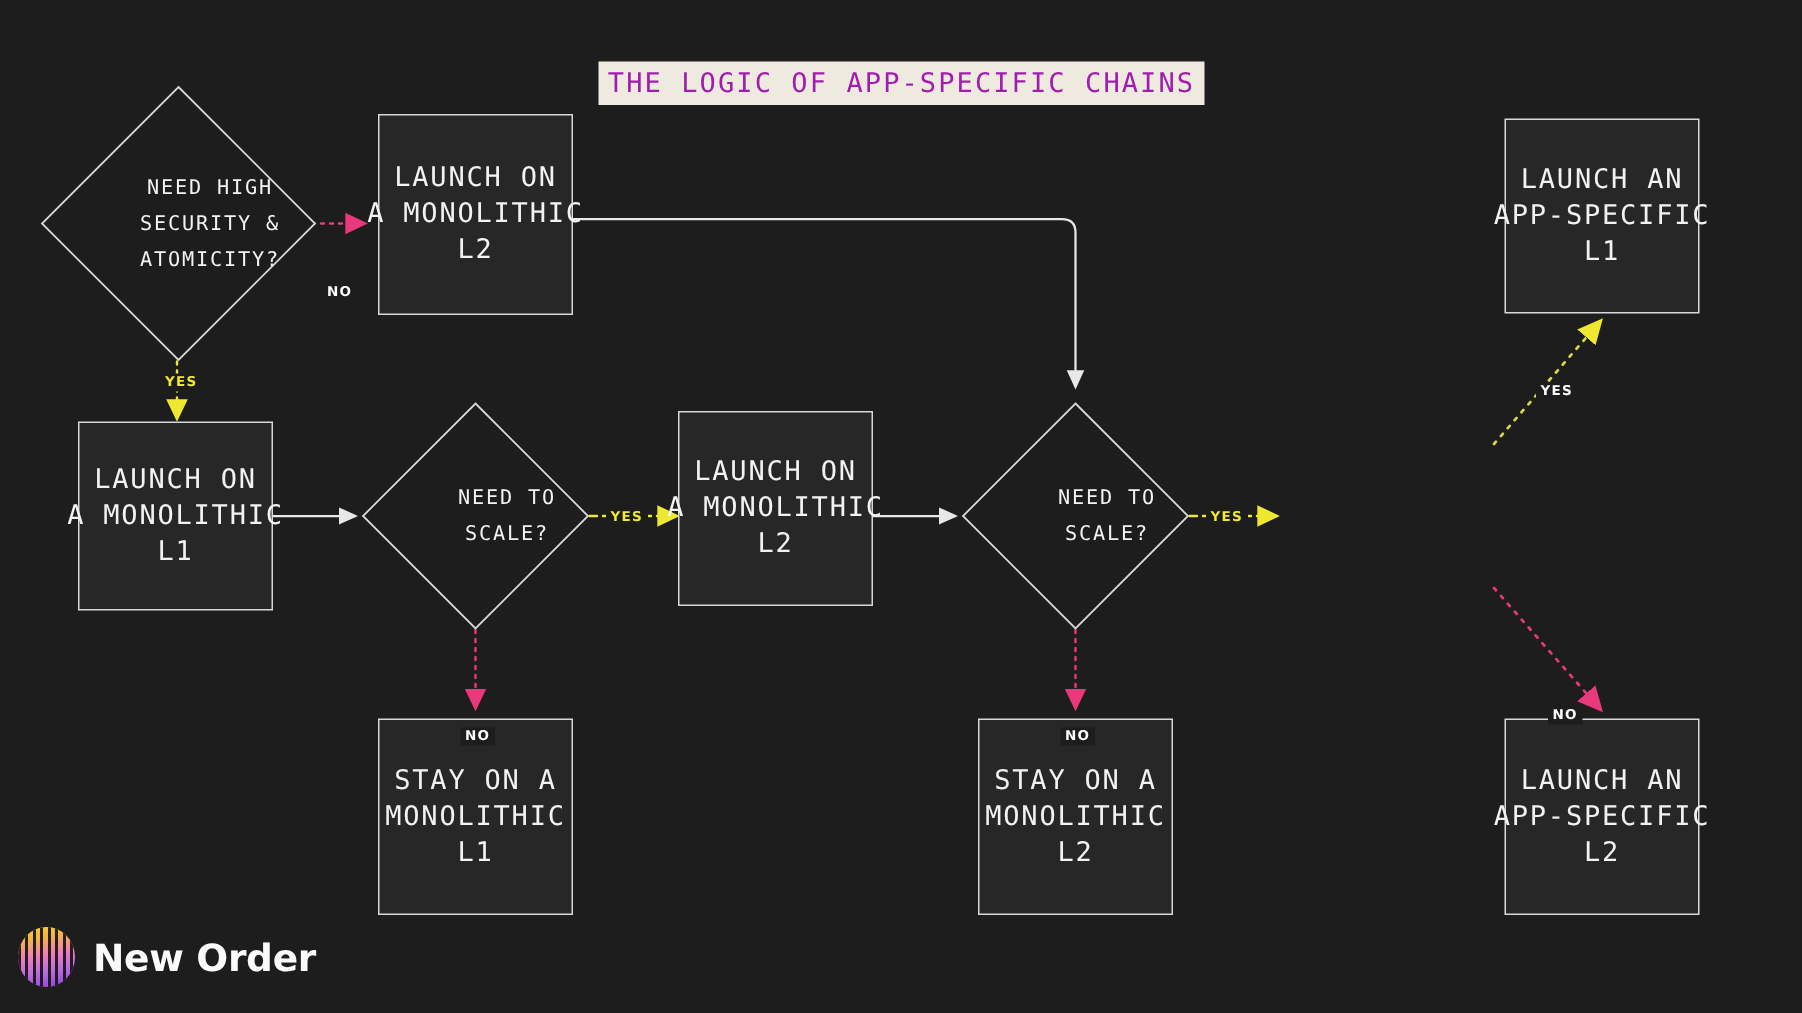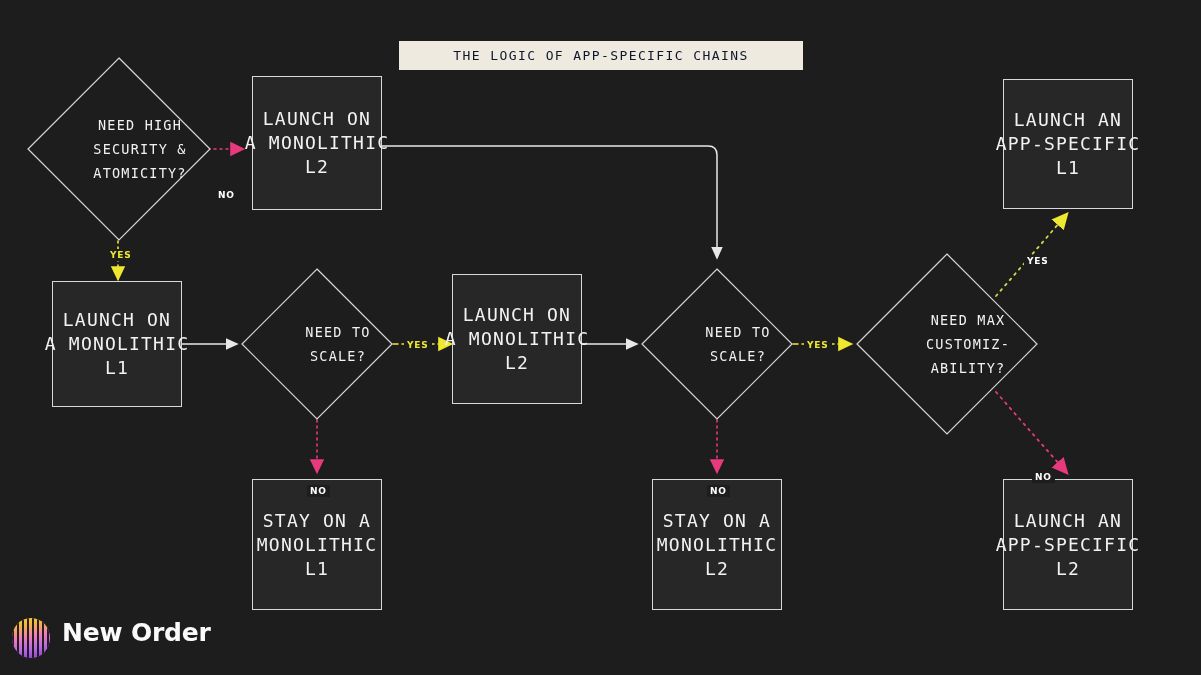--- a/index.html
+++ b/index.html
@@ -22,23 +22,23 @@
     height: 675px;
     pointer-events: none;
   }
   .title-chip {
     position: absolute;
     left: 399px;
     top: 41px;
     width: 404px;
     height: 29px;
     background: #efeae0;
-    color: #0f172a;
+    color: #a21caf;
     font-family: "DejaVu Sans Mono", "Liberation Mono", monospace;
-    font-size: 13px;
+    font-size: 18px;
     letter-spacing: 1.4px;
     display: flex;
     align-items: center;
     justify-content: center;
     box-sizing: border-box;
   }
   .node-box {
     position: absolute;
     background: #272727;
     border: 1px solid #d8d8d8;
@@ -88,21 +88,21 @@
   }
   .lbl-yes { color: #efe830; }
   .lbl-no  { color: #ffffff; margin-top: 46px; }
   .lbl-yes-white { color: #ffffff; }
 
   .brand {
     position: absolute;
     left: 12px;
     top: 618px;
     display: flex;
-    align-items: flex-start;
+    align-items: center;
     gap: 12px;
   }
   .brand-mark {
     width: 38px;
     height: 40px;
     border-radius: 50%;
     background: linear-gradient(170deg, #f7d046 0%, #f6b93b 18%, #ef7ac0 48%, #b86ce0 72%, #8b3fd6 100%);
     position: relative;
     overflow: hidden;
   }
@@ -217,28 +217,20 @@
 L2</div>
 
   <div class="diamond-wrap" style="left:640px; top:267px; width:154px; height:154px;">
     <svg width="154" height="154" viewBox="0 0 154 154">
       <polygon points="77,2 152,77 77,152 2,77" fill="#1d1d1d" stroke="#d8d8d8" stroke-width="1.2"></polygon>
     </svg>
     <div class="diamond-text">NEED TO
 SCALE?</div>
   </div>
 
-  <div class="diamond-wrap" style="left:855px; top:252px; width:184px; height:184px;">
-    <svg width="184" height="184" viewBox="0 0 184 184">
-      <polygon points="92,2 182,92 92,182 2,92" fill="#1d1d1d" stroke="#d8d8d8" stroke-width="1.2"></polygon>
-    </svg>
-    <div class="diamond-text">NEED MAX
-CUSTOMIZ-
-ABILITY?</div>
-  </div>
 
   <div class="node-box" style="left:1003px; top:79px; width:130px; height:130px;">LAUNCH AN
 APP-SPECIFIC
 L1</div>
 
   <div class="node-box" style="left:252px; top:479px; width:130px; height:131px;">STAY ON A
 MONOLITHIC
 L1</div>
 
   <div class="node-box" style="left:652px; top:479px; width:130px; height:131px;">STAY ON A

